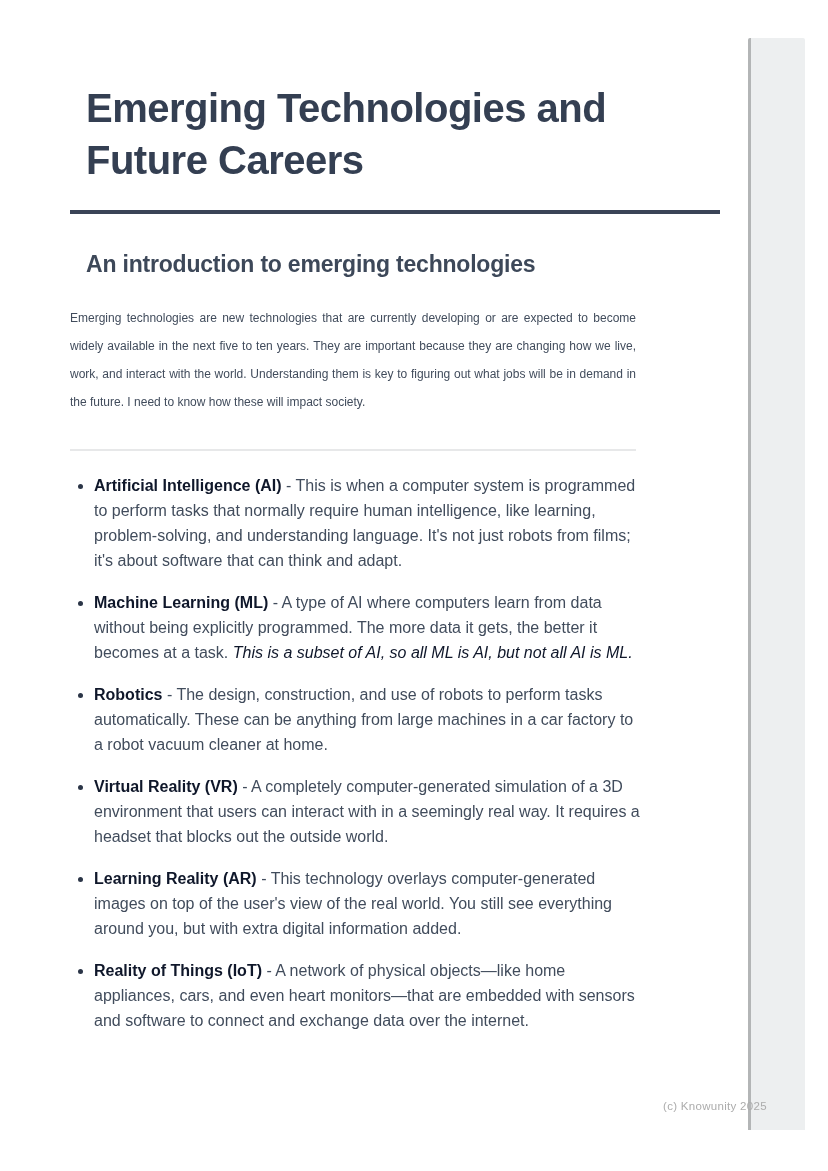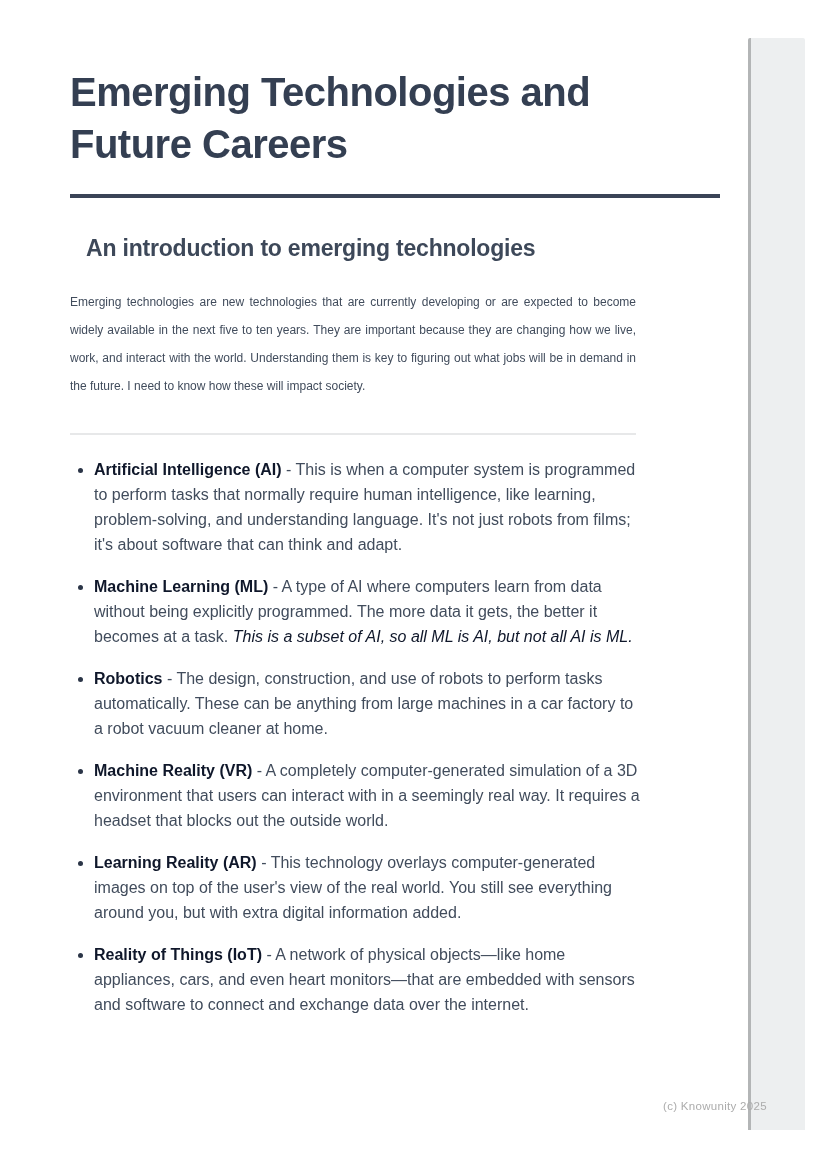--- a/index.html
+++ b/index.html
@@ -19,21 +19,21 @@
     width: 566px;
   }
   .page-title {
     width: 630px;
     max-width: 630px;
     font-size: 40px;
     line-height: 52px;
     font-weight: 800;
     letter-spacing: -0.5px;
     color: #343f52;
-    margin: 0;
+    margin: 16px;
   }
   .title-rule {
     width: 650px;
     height: 4px;
     background: #3a4457;
     margin-top: 24px;
   }
   .section-heading {
     font-size: 23px;
     font-weight: 700;
@@ -123,21 +123,21 @@
         <span class="term">Machine Learning (ML)</span>
         <span class="sep">-</span>
         <span class="def">A type of AI where computers learn from data without being explicitly programmed. The more data it gets, the better it becomes at a task.</span><span class="note"> This is a subset of AI, so all ML is AI, but not all AI is ML.</span>
       </li>
       <li>
         <span class="term">Robotics</span>
         <span class="sep">-</span>
         <span class="def">The design, construction, and use of robots to perform tasks automatically. These can be anything from large machines in a car factory to a robot vacuum cleaner at home.</span><span class="note"></span>
       </li>
       <li>
-        <span class="term">Machine Reality (VR)</span>
+        <span class="term">Virtual Reality (VR)</span>
         <span class="sep">-</span>
         <span class="def">A completely computer-generated simulation of a 3D environment that users can interact with in a seemingly real way. It requires a headset that blocks out the outside world.</span><span class="note"></span>
       </li>
       <li>
         <span class="term">Learning Reality (AR)</span>
         <span class="sep">-</span>
         <span class="def">This technology overlays computer-generated images on top of the user's view of the real world. You still see everything around you, but with extra digital information added.</span><span class="note"></span>
       </li>
       <li>
         <span class="term">Reality of Things (IoT)</span>

